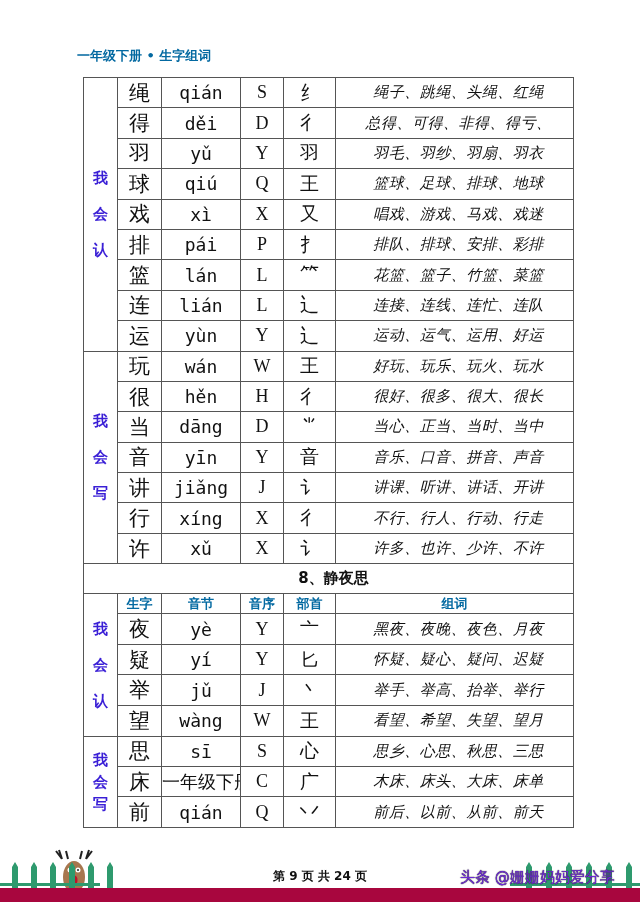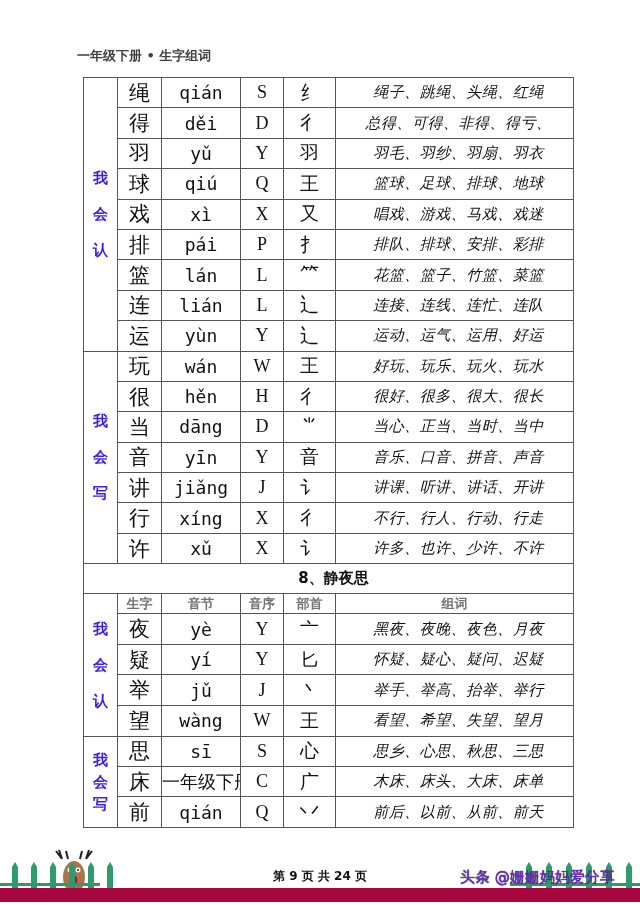--- a/index.html
+++ b/index.html
@@ -1,39 +1,39 @@
 <!DOCTYPE html>
 <html><head>
 <meta charset="utf-8">
 <style>
   html, body { margin:0; padding:0; }
   body { width:640px; height:905px; background:#ffffff; position:relative; overflow:hidden;
          font-family:"DejaVu Serif", serif; color:#111; }
   .doc-header { position:absolute; left:77px; top:47px; font-family:"DejaVu Sans", sans-serif;
-                font-size:13px; font-weight:bold; color:#404040; }
+                font-size:13px; font-weight:bold; color:#0369a1; }
   table.grid { position:absolute; left:83px; top:77px; border-collapse:collapse; table-layout:fixed; width:490px; }
   table.grid td { border:1px solid #555; padding:0; text-align:center; vertical-align:middle; overflow:hidden; white-space:nowrap; }
   col.c-sec { width:34px; } col.c-char { width:44px; } col.c-py { width:79px; }
   col.c-ini { width:43px; } col.c-rad { width:52px; } col.c-words { width:238px; }
   tr.r1 td { height:29.4px; }
   tr.r2 td { height:29.4px; }
   tr.rt td { height:29px; }
   tr.rh td { height:19px; }
   tr.r3 td { height:29.6px; }
   tr.r4 td { height:29.4px; }
   .sec { color:#3a1fd6; font-family:"DejaVu Sans", sans-serif; font-weight:bold; font-size:15px; white-space:normal; }
   .sec-spaced span { display:block; line-height:36px; }
   .sec-tight span { display:block; line-height:22px; }
   .ch { font-size:21px; }
   .py { font-size:18px; font-family:"DejaVu Sans Mono", monospace; }
   .ini { font-size:18px; font-family:"Liberation Serif", serif; }
   .rad { font-size:19px; }
   .words { text-align:right; padding-left:8px !important; font-size:15px; letter-spacing:0.5px;font-style:italic; }
   .title-cell { text-align:left; padding-left:10px !important; font-family:"DejaVu Sans", sans-serif; font-weight:bold; font-size:15px; }
-  .hdr { color:#737373; font-family:"DejaVu Sans", sans-serif; font-weight:bold; font-size:13px; }
+  .hdr { color:#0369a1; font-family:"DejaVu Sans", sans-serif; font-weight:bold; font-size:13px; }
   .footer { position:absolute; left:0; top:845px; width:640px; height:60px; }
   .footer-band { position:absolute; left:0; top:888px; width:640px; height:14px; background:#a8063e; }
   .page-num { position:absolute; left:0; width:640px; top:868px; text-align:center; font-family:"DejaVu Sans", sans-serif; font-weight:bold; font-size:12px; color:#111; }
   .watermark { position:absolute; left:460px; top:868px; font-family:"DejaVu Sans", sans-serif; font-size:15px; color:#6d28d9;
                text-shadow: 0 0 1px #333, 0 0 1px #333; }
 </style>
 </head>
 <body>
 
 <div class="doc-header">一年级下册 • 生字组词</div>

